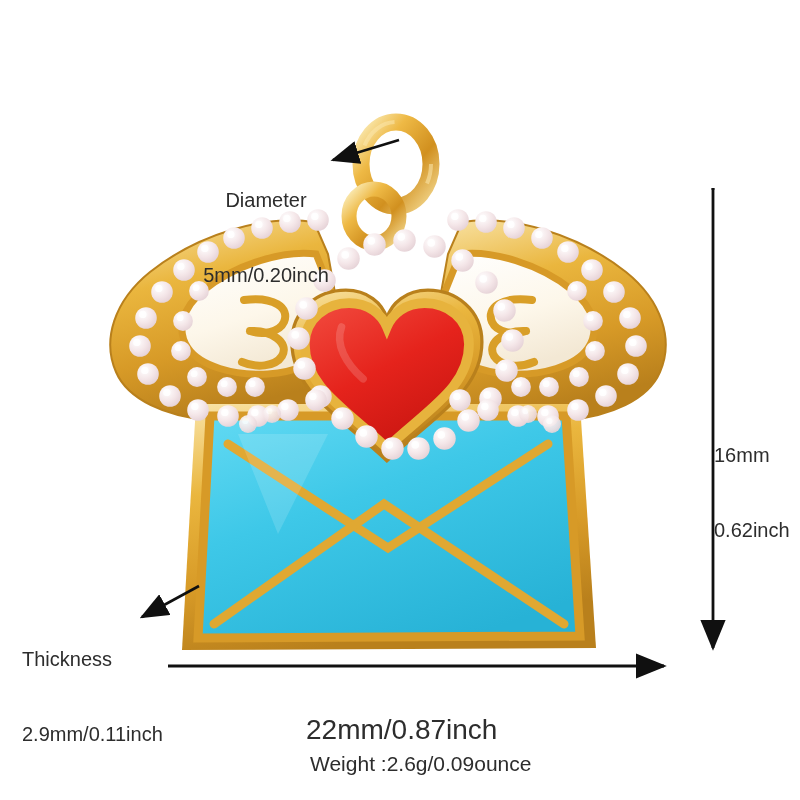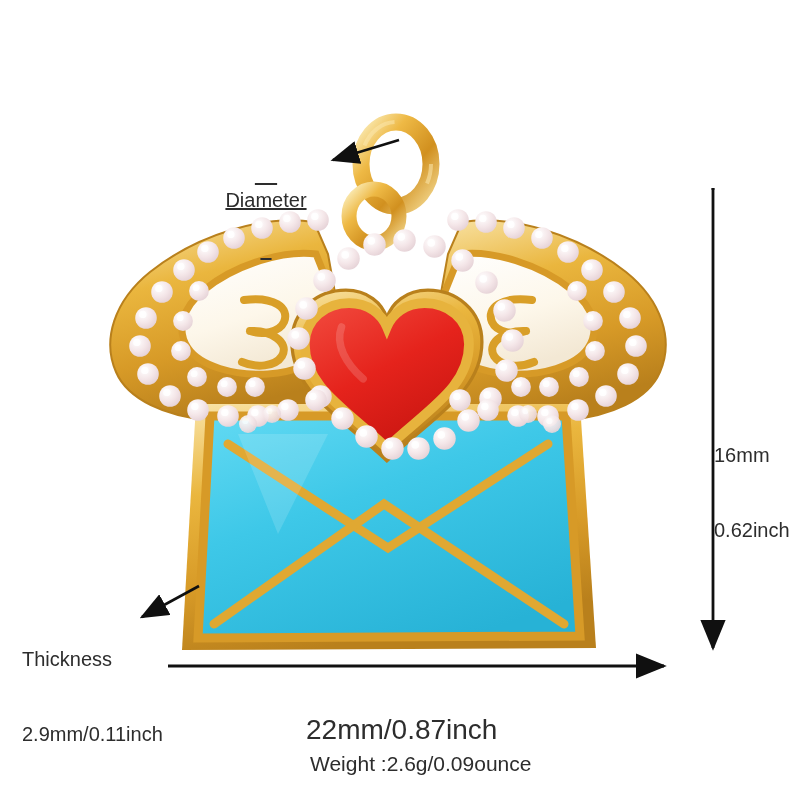--- a/index.html
+++ b/index.html
@@ -30,21 +30,20 @@
     top: 4px;
     font-size: 29px;
     text-align: right;
   }
   #diameter-label {
     left: 186px;
     top: 138px;
     font-size: 20px;
     text-align: center;
     width: 160px;
-    text-decoration: underline;
   }
   #thickness-label {
     left: 22px;
     top: 597px;
     font-size: 20px;
     text-align: left;
   }
   #height-label {
     left: 714px;
     top: 393px;
@@ -298,20 +297,21 @@
 
     <line x1="713" y1="188" x2="713" y2="648" stroke="#101010" stroke-width="2.8" marker-end="url(#arrowEnd)"></line>
     <line x1="713" y1="188" x2="713" y2="190" stroke="#101010" stroke-width="2.8"></line>
 
     <line x1="168" y1="666" x2="664" y2="666" stroke="#101010" stroke-width="2.8" marker-end="url(#arrowEnd)"></line>
   </svg>
 
 
   <div class="anno" id="diameter-label">
     <div>Diameter</div>
+    <div>5mm/0.20inch</div>
   </div>
 
   <div class="anno" id="thickness-label">
     <div>Thickness</div>
     <div>2.9mm/0.11inch</div>
   </div>
 
   <div class="anno" id="height-label">
     <div>16mm</div>
     <div>0.62inch</div>

